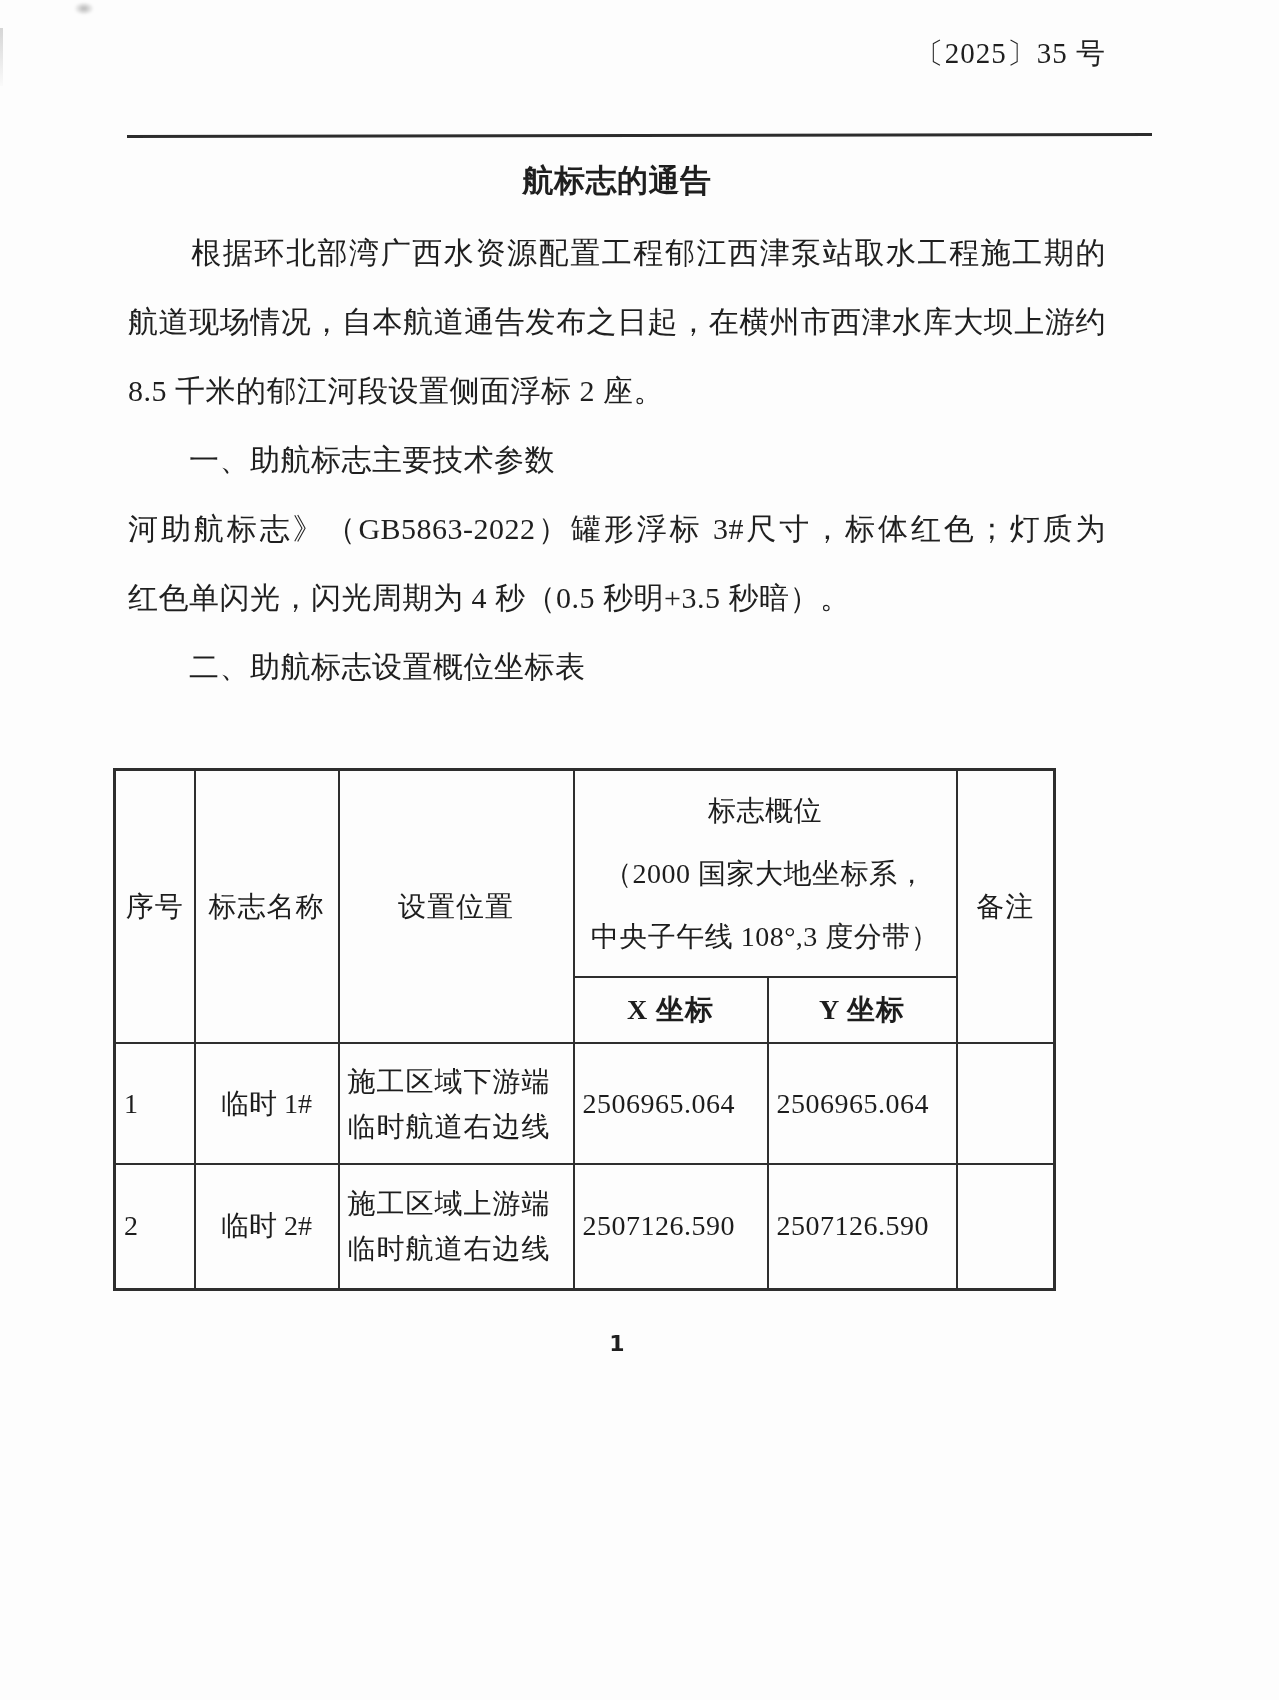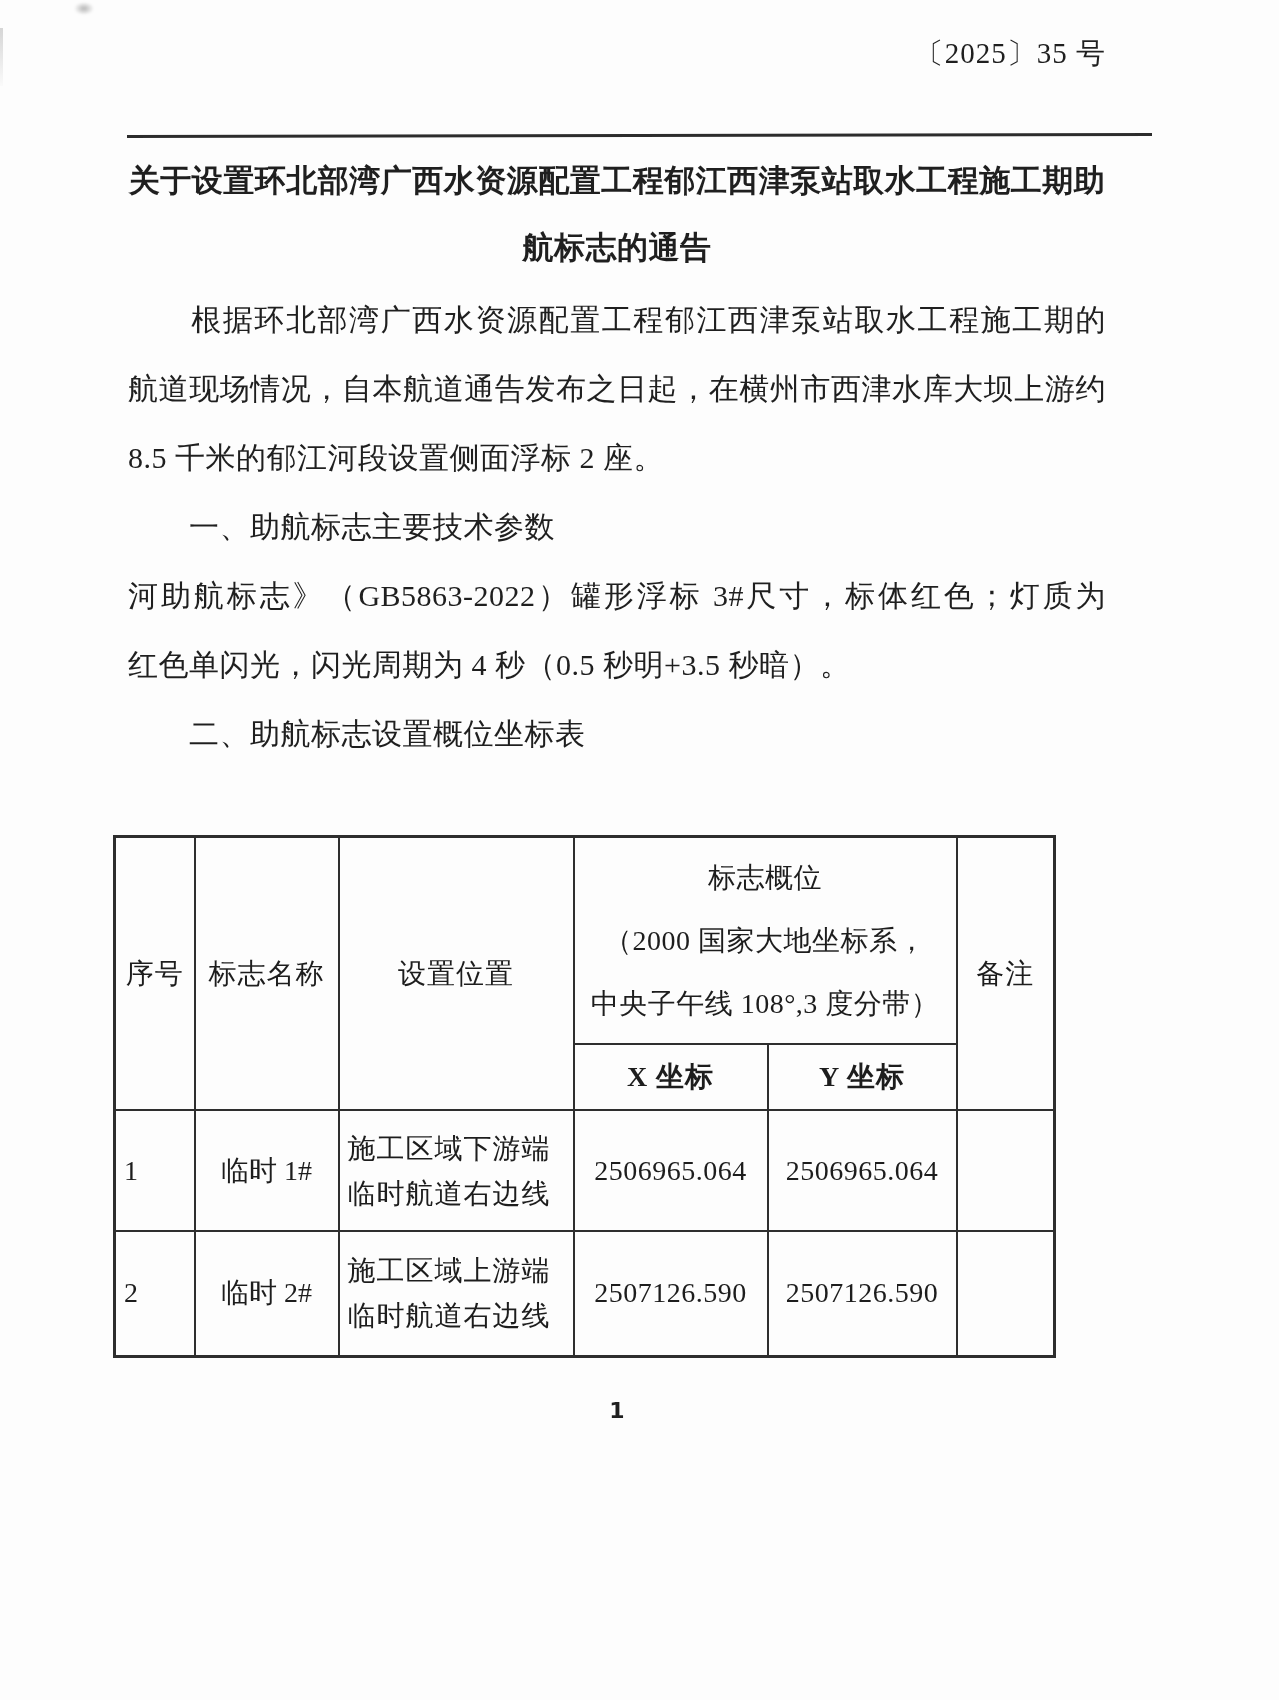--- a/index.html
+++ b/index.html
@@ -76,21 +76,21 @@
   }
   tr.hdr-row-a { height: 194px; }
   tr.hdr-row-b { height: 66px; font-weight: bold; }
   tr.data-row-1 { height: 121px; }
   tr.data-row-2 { height: 125px; }
   td.hdr { text-align: center; letter-spacing: 1px; }
   td.coord-group { text-align: center; line-height: 63px; letter-spacing: 0.5px; }
   td.cell-seq { text-align: left; padding-left: 14px; }
   td.cell-name { text-align: center; }
   td.cell-pos { text-align: left; padding-left: 10px; font-size: 27px; line-height: 45px; letter-spacing: 1px; }
-  td.cell-coord { text-align: center; padding-left: 14px; letter-spacing: 0.5px; }
+  td.cell-coord { text-align: left; padding-left: 14px; letter-spacing: 0.5px; }
   .page-number {
     margin-top: 40px;
     text-align: center;
     font-size: 22px;
     font-weight: 700;
     font-family: "DejaVu Sans", "Liberation Sans", sans-serif;
   }
   .artifact-smudge {
     position: absolute; left: 74px; top: 2px; width: 20px; height: 13px;
     background: radial-gradient(ellipse at center, rgba(110,110,110,0.5), rgba(170,170,170,0) 70%);
@@ -108,21 +108,20 @@
 <div class="artifact-edge"></div>
 
 <div class="content">
 
 
   <div class="doc-number">〔2025〕35 号</div>
 
   <div class="rule"></div>
 
   <div class="heading">
-    <div>关于设置环北部湾广西水资源配置工程郁江西津泵站取水工程施工期助</div>
     <div>航标志的通告</div>
   </div>
 
   <div class="body-text">
     <div class="bline full">　　根据环北部湾广西水资源配置工程郁江西津泵站取水工程施工期的</div>
     <div class="bline full">航道现场情况，自本航道通告发布之日起，在横州市西津水库大坝上游约</div>
     <div class="bline">8.5 千米的郁江河段设置侧面浮标 2 座。</div>
     <div class="bline">　　一、助航标志主要技术参数</div>
     <div class="bline full">河助航标志》（GB5863-2022）罐形浮标 3#尺寸，标体红色；灯质为</div>
     <div class="bline">红色单闪光，闪光周期为 4 秒（0.5 秒明+3.5 秒暗）。</div>

